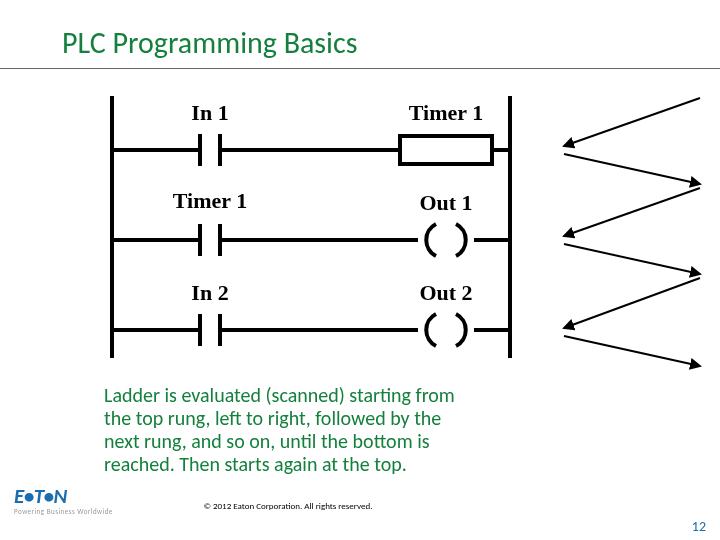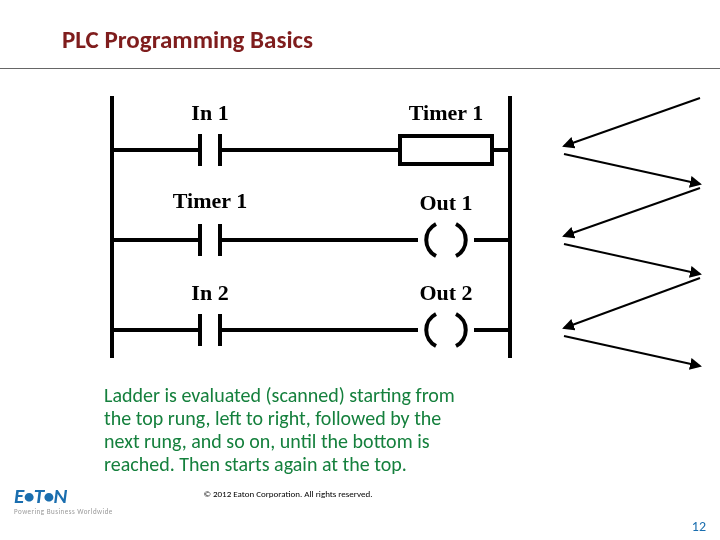--- a/index.html
+++ b/index.html
@@ -1,22 +1,22 @@
 <!DOCTYPE html>
 <html><head>
 <meta charset="utf-8">
 <style>
   html,body{margin:0;padding:0;width:720px;height:540px;background:#fff;font-family:Calibri,Arial,sans-serif;color:#000;}
   .slide{position:relative;width:720px;height:540px;}
-  .title{position:absolute;left:62px;top:24px;font-size:25px;font-weight:700;color:#7f1d1d;}
+  .title{position:absolute;left:62px;top:24px;font-size:30px;font-weight:400;color:#15803d;}
   .hr{position:absolute;left:0;top:68px;width:720px;height:1px;background:#666;}
   .ladder{position:absolute;left:100px;top:90px;}
   .arrows{position:absolute;left:560px;top:96px;}
   .caption{position:absolute;left:104px;top:384px;width:370px;font-size:20px;line-height:1.15;color:#15803d;}
-  .copyright{position:absolute;left:0;width:576px;top:488px;text-align:center;font-size:9px;color:#000;}
+  .copyright{position:absolute;left:0;width:576px;top:500px;text-align:center;font-size:9px;color:#000;}
   .pagenum{position:absolute;right:14px;bottom:5px;font-size:14px;color:#1a6eaf;}
   .logo{position:absolute;left:14px;bottom:24px;}
   .logo .brand{color:#1a6eaf;font-weight:700;font-size:21px;letter-spacing:-0.5px;font-style:italic;}
   .logo .tag{color:#999;font-size:7px;letter-spacing:0.5px;margin-top:-2px;text-align:center;}
   svg text{font-family:'Times New Roman',serif;}
 </style>
 </head>
 <body>
 
 <div class="slide">

